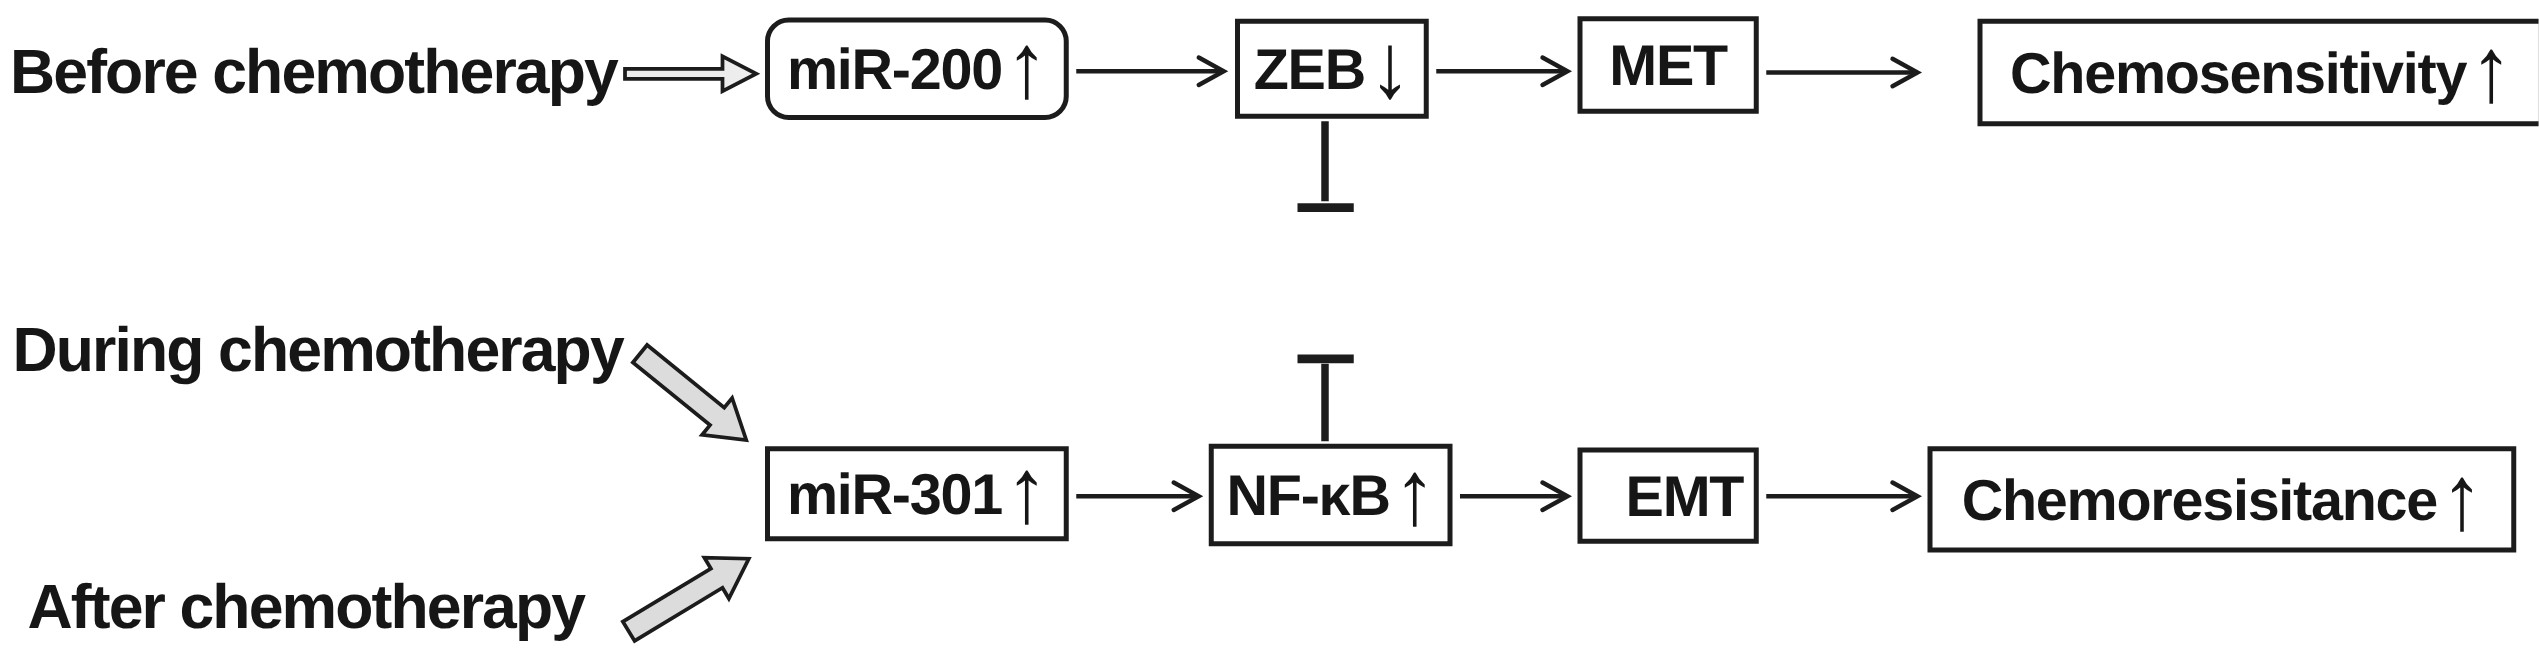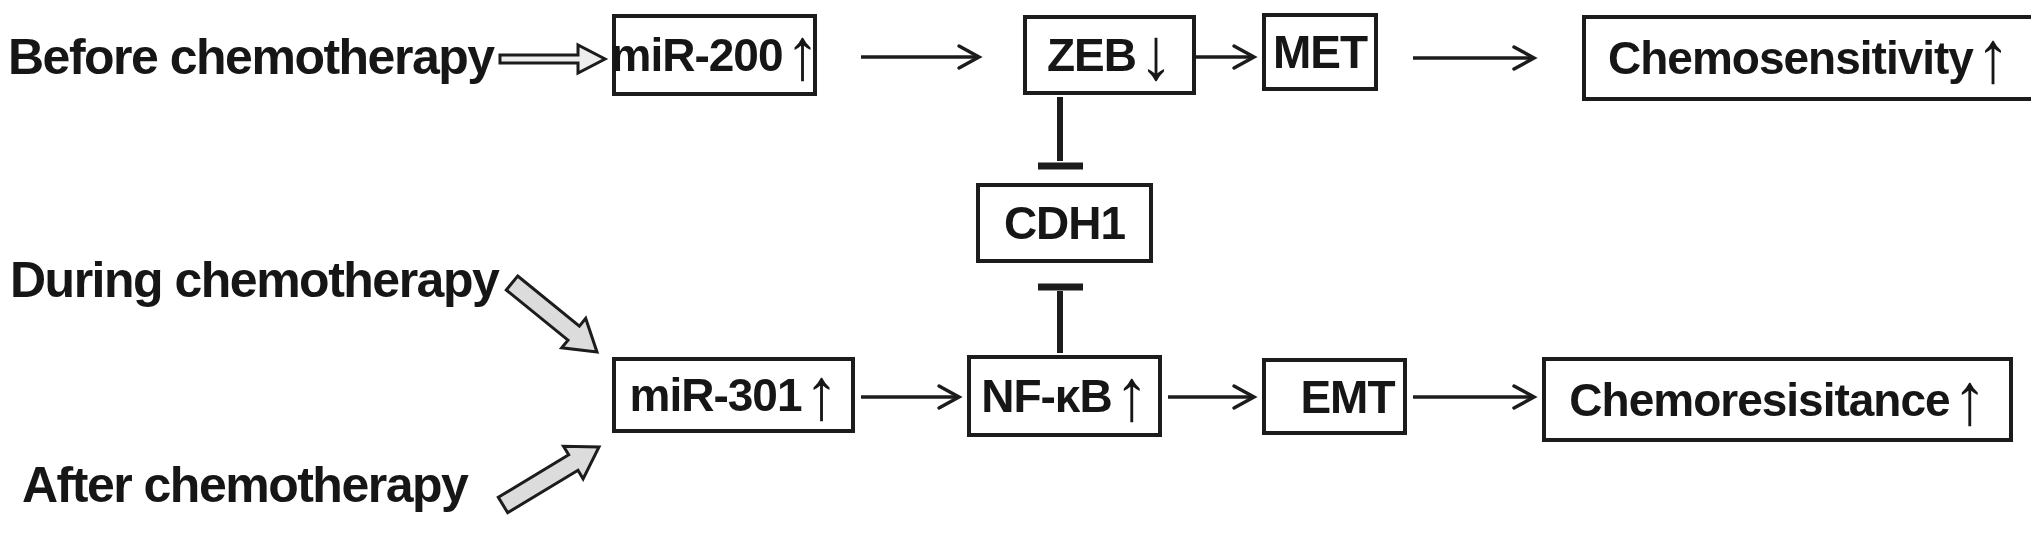--- a/index.html
+++ b/index.html
@@ -40,23 +40,23 @@
   .glyph{
     font-weight:400;
     font-size:68px;
     line-height:0;
     margin-left:3px;
     position:relative;
     top:-2px;
     transform:scaleY(1.08);
   }
   .glyph:empty{display:none;}
-  #n-mir200 {left:612px; top:14px;  width:205px; height:82px;}
-  #n-zeb    {left:988px; top:15px;  width:173px; height:80px;margin-left:35px;}
-  #n-met    {left:1262px;top:13px;  width:116px; height:78px;}
+  #n-mir200 {left:612px; top:14px;  width:243px; height:82px;border-radius:19px;}
+  #n-zeb    {left:988px; top:15px;  width:155px; height:80px;}
+  #n-met    {left:1262px;top:13px;  width:145px; height:78px;}
   #n-chemos {left:1542px;top:15px;  width:453px; height:86px;margin-left:40px;}
   #n-cdh1   {left:976px; top:183px; width:177px; height:80px;}
   #n-mir301 {left:612px; top:357px; width:243px; height:76px;text-align:center;}
   #n-nfkb   {left:967px; top:355px; width:195px; height:82px;}
   #n-emt    {left:1262px;top:358px; width:145px; height:77px;padding-left:26px;}
   #n-chemor {left:1542px;top:357px; width:471px; height:85px;}
 </style>
 </head>
 <body>
 
@@ -105,24 +105,20 @@
   <div class="node" id="n-met">
     <span>MET</span>
 
   </div>
 
   <div class="node" id="n-chemos">
     <span>Chemosensitivity</span>
     <span class="glyph">↑</span>
   </div>
 
-  <div class="node" id="n-cdh1">
-    <span>CDH1</span>
-
-  </div>
 
   <div class="node" id="n-mir301">
     <span>miR-301</span>
     <span class="glyph">↑</span>
   </div>
 
   <div class="node" id="n-nfkb">
     <span>NF-κB</span>
     <span class="glyph">↑</span>
   </div>

